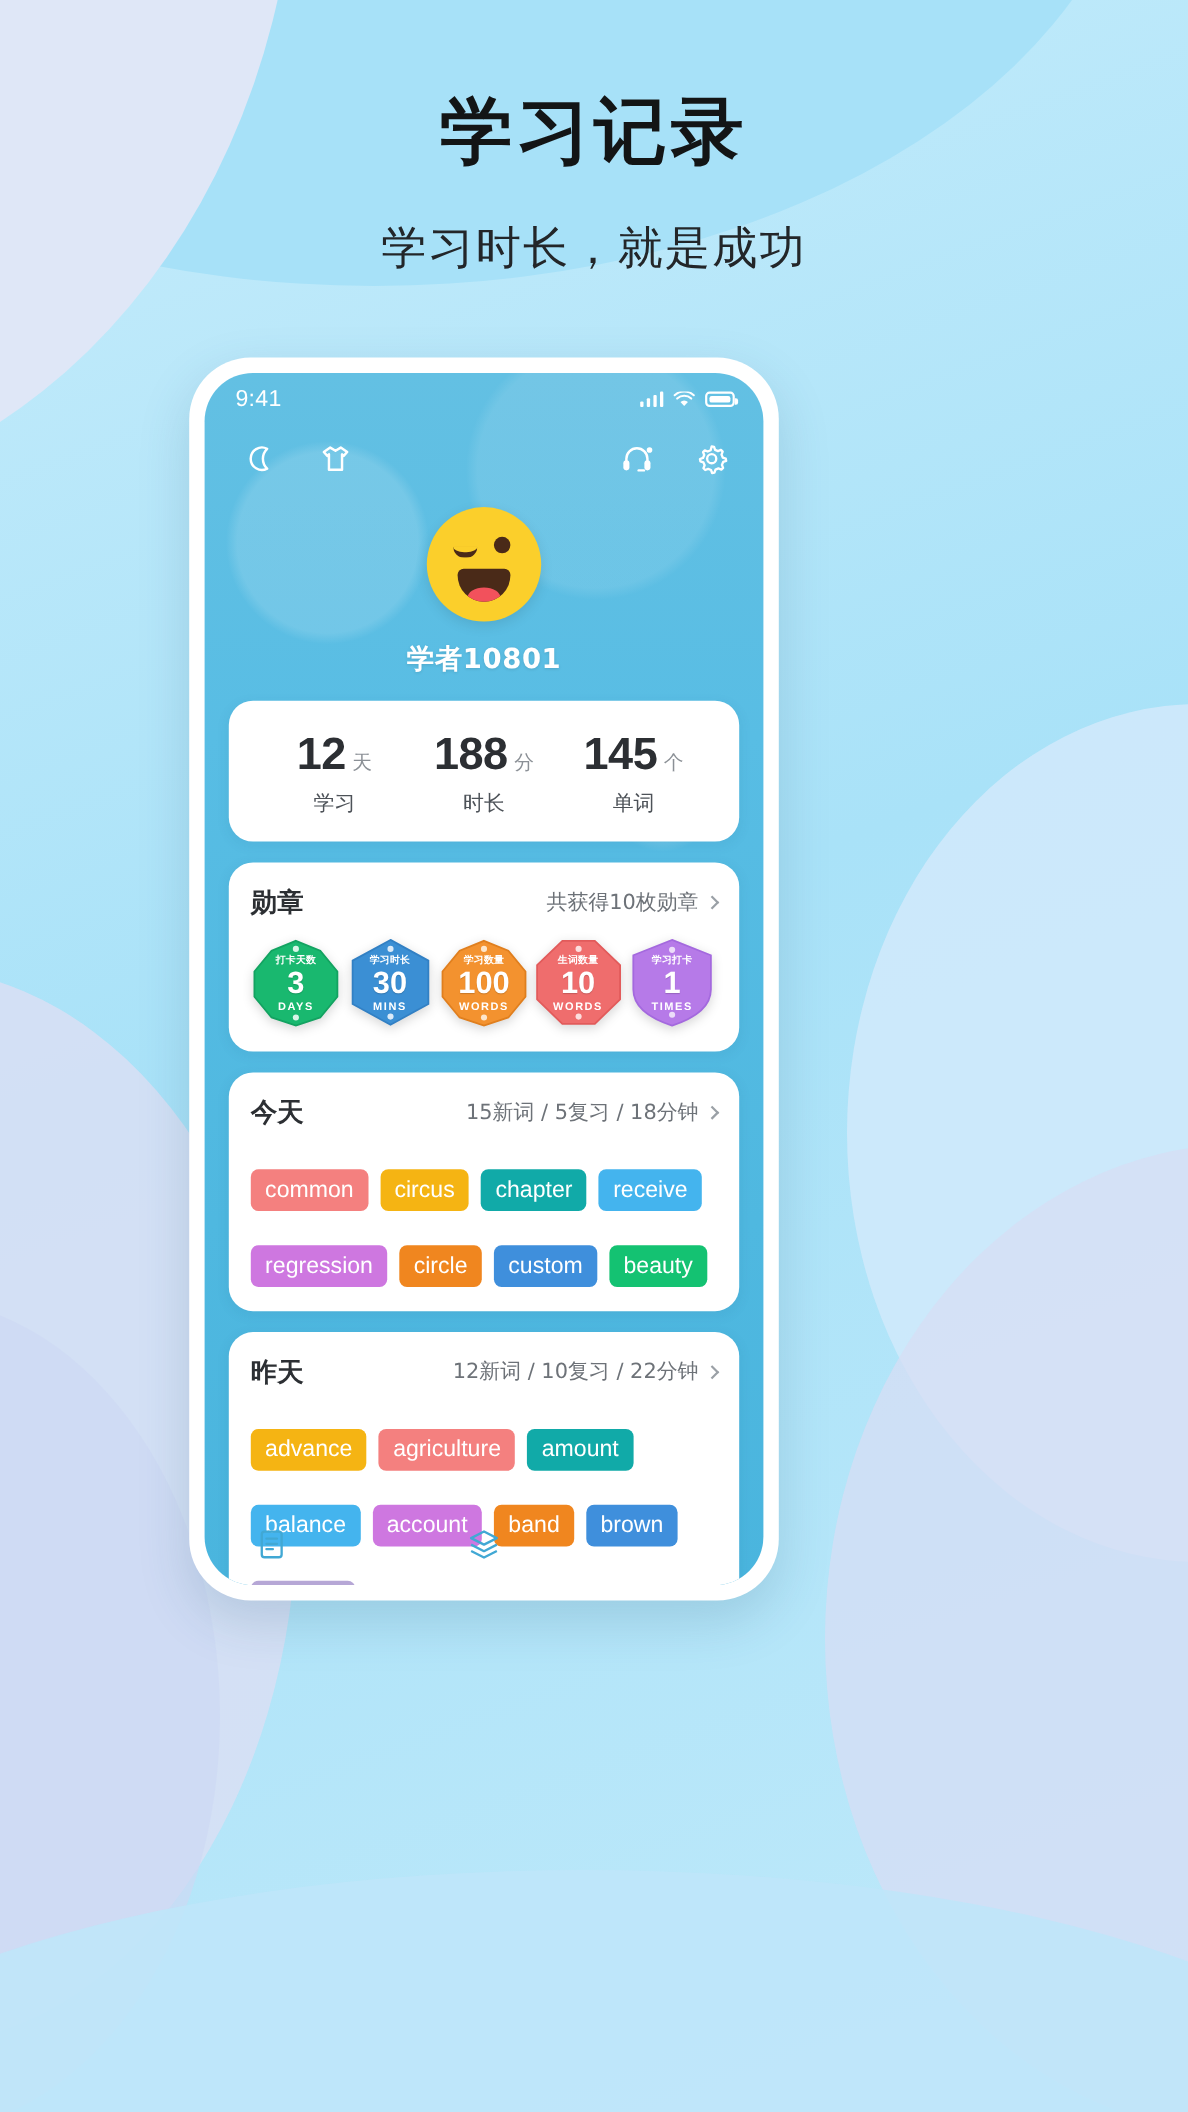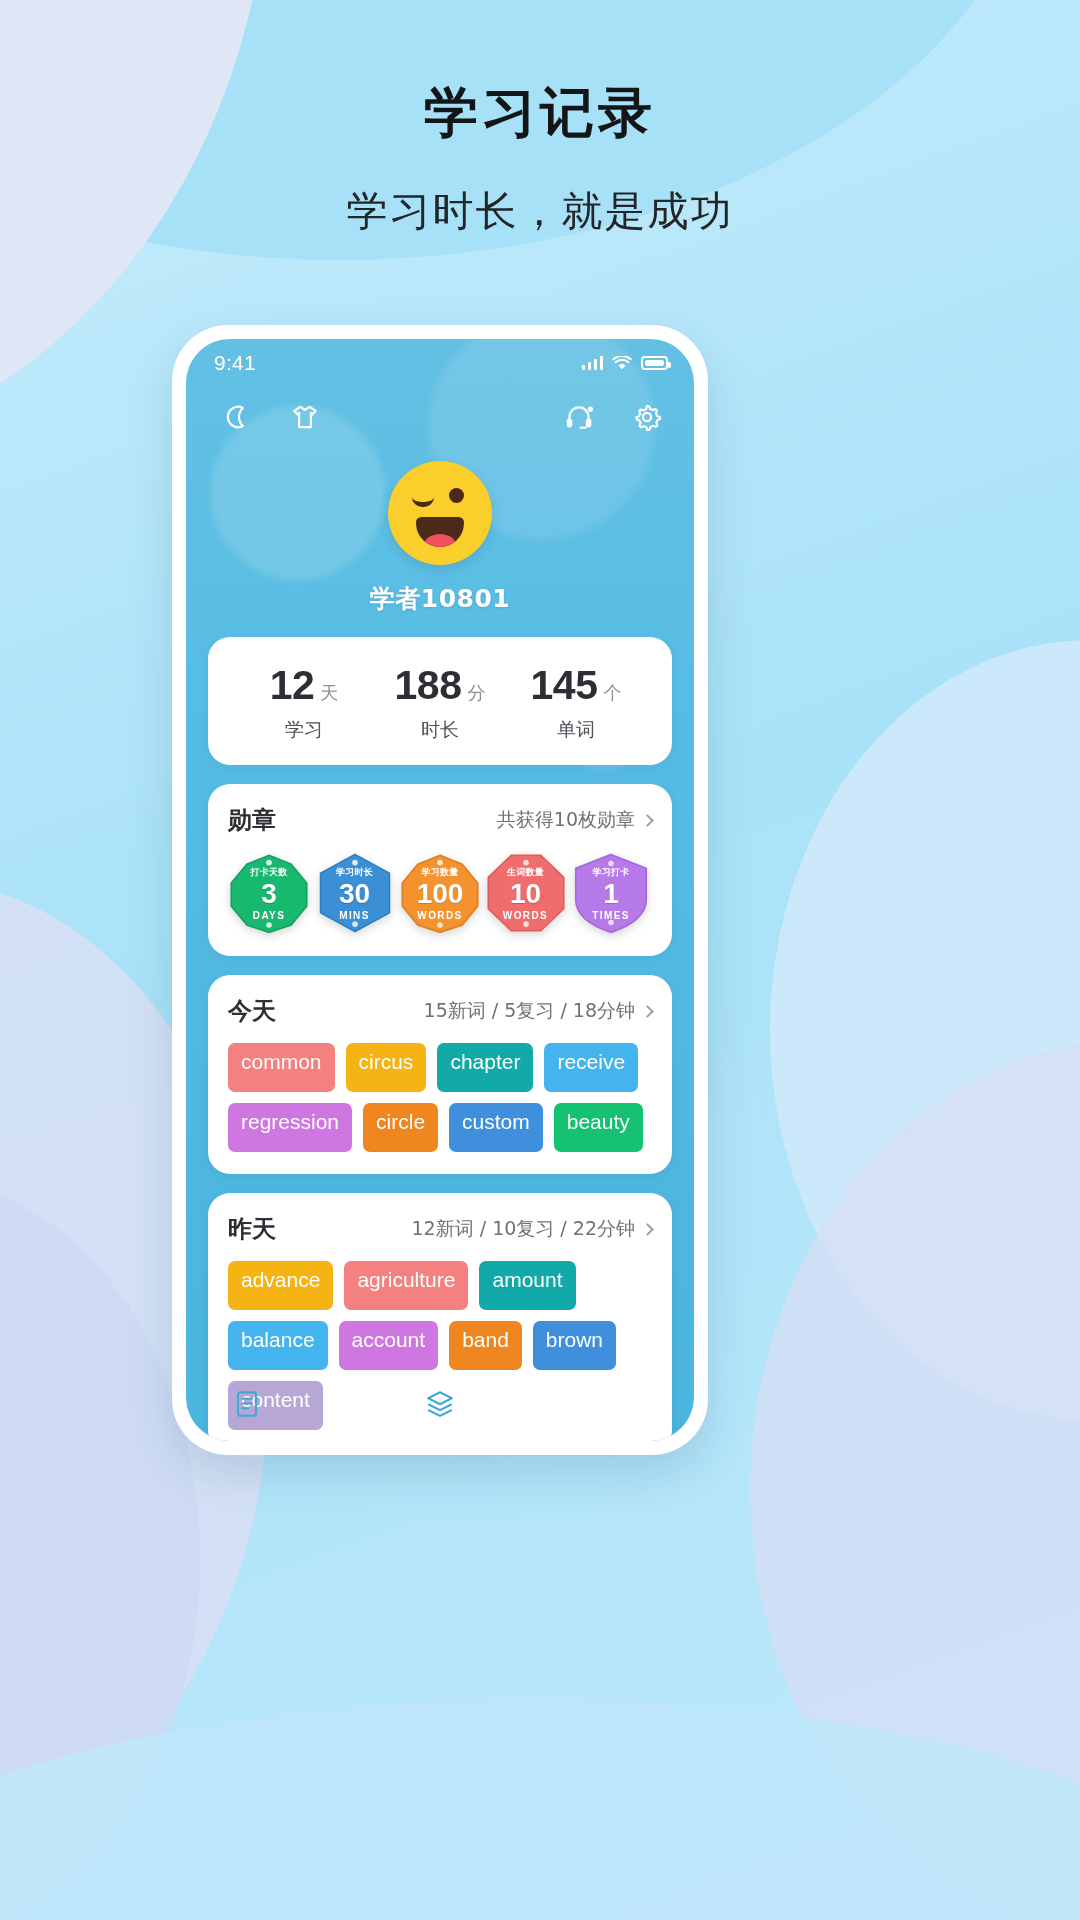--- a/index.html
+++ b/index.html
@@ -59,21 +59,21 @@
   .blob-bottom {
     width:1500px; height:520px;
     left:-220px; bottom:-300px;
     background:#bfe6fa;
     opacity:.9;
   }
 
   
   .heading { position:absolute; left:0; right:0; top:82px; text-align:center; z-index:4; }
   .title {
-    font-size:54px; font-weight:bold; color:#131516;
+    font-size:66px; font-weight:bold; color:#131516;
     letter-spacing:4px; line-height:1.15;
     font-family:"DejaVu Sans","Liberation Sans",sans-serif;
   }
   .subtitle {
     margin-top:40px;
     font-size:41px; color:#232629; letter-spacing:2px;
     font-family:"DejaVu Sans","Liberation Sans",sans-serif;
   }
 
   
@@ -231,23 +231,24 @@
   .badge .b-unit {
     position:absolute; left:0; right:0; top:58px; text-align:center;
     font-size:10px; color:#fff; letter-spacing:1.4px; font-weight:bold;
     font-family:"Liberation Sans",sans-serif;
   }
 
   
   .chips { display:flex; flex-wrap:wrap; gap:11px; padding:16px 20px 22px; }
   .chip {
     color:#fff; font-size:21px;
-    padding:8px 13px 20px; border-radius:7px;
+    padding:8px 13px 9px; border-radius:7px;
     font-family:"Liberation Sans",sans-serif;
     line-height:1;
+    margin-top:20px;
   }
 
   
   .tabbar {
     position:absolute; left:0; right:0; bottom:0; z-index:3;
     height:74px;
     display:flex; align-items:center;
     padding:0 44px;
   }
   .tab { flex:1; display:flex; justify-content:center; }

